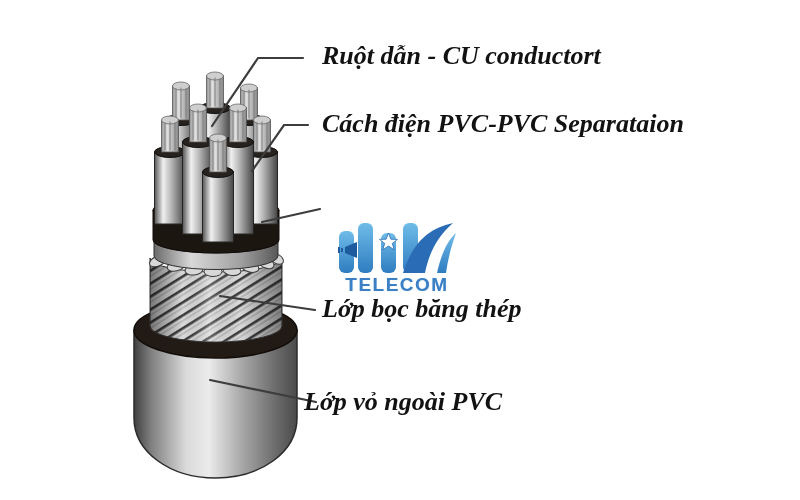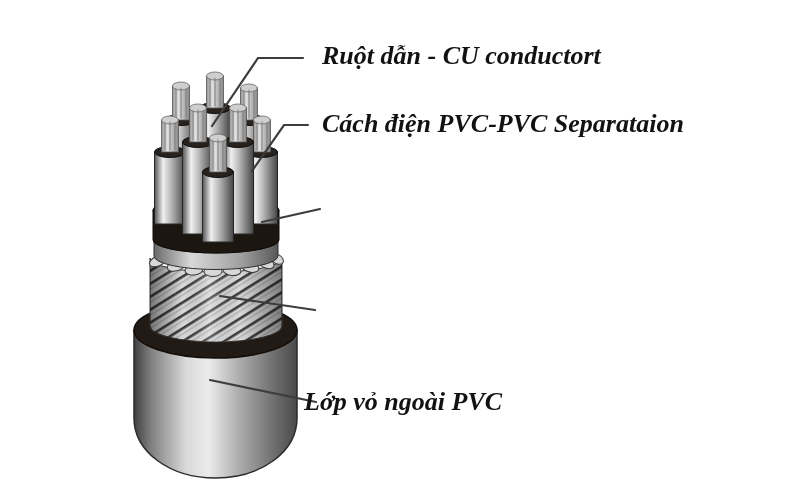--- a/index.html
+++ b/index.html
@@ -190,16 +190,40 @@
       <path d="M212,126 L258,58 L303,58"></path>
       <path d="M252,171 L284,125 L308,125"></path>
       <path d="M262,222 L320,209"></path>
       <path d="M220,296 L315,310"></path>
       <path d="M210,380 L316,402"></path>
     </g>
   </svg>
 
   <div class="dlabel l1">Ruột dẫn - CU conductort</div>
   <div class="dlabel l2">Cách điện PVC-PVC Separataion</div>
+  <div class="dlabel l4">Lớp bọc băng thép</div>
   <div class="dlabel l5">Lớp vỏ ngoài PVC</div>
 
+  <div class="logo">
+    <svg width="120" height="52" viewBox="0 0 120 52">
+      <defs>
+        <linearGradient id="gBlue" x1="0" y1="0" x2="0" y2="1">
+          <stop offset="0" stop-color="#6fbce9"></stop>
+          <stop offset="1" stop-color="#2f7cc0"></stop>
+        </linearGradient>
+      </defs>
+      <rect x="2" y="10" width="15" height="42" rx="6" fill="url(#gBlue)"></rect>
+      <rect x="21" y="2" width="15" height="50" rx="6" fill="url(#gBlue)"></rect>
+      <rect x="44" y="12" width="15" height="40" rx="6" fill="url(#gBlue)"></rect>
+      <rect x="66" y="2" width="15" height="50" rx="6" fill="url(#gBlue)"></rect>
+
+      <path d="M66,52 C76,22 90,8 116,2 C100,16 92,32 88,52 Z" fill="#2a6db6"></path>
+      <path d="M100,52 C104,34 110,20 119,12 C114,26 111,38 109,52 Z" fill="url(#gBlue)"></path>
+
+      <path d="M8,26 L20,21 L20,37 L8,32 Z" fill="#1d5a9e"></path>
+      <path d="M5,27 v4 M2,26 v6" stroke="#1d5a9e" stroke-width="2" fill="none"></path>
+
+      <path d="M51.5,12 L53.9,18.2 L60.5,18.4 L55.3,22.4 L57.2,28.8 L51.5,25 L45.8,28.8 L47.7,22.4 L42.5,18.4 L49.1,18.2 Z" fill="#ffffff" stroke="#2a6db6" stroke-width="0.8"></path>
+    </svg>
+    <div class="logo-text">TELECOM</div>
+  </div>
 
 </div>
 
 </body></html>

